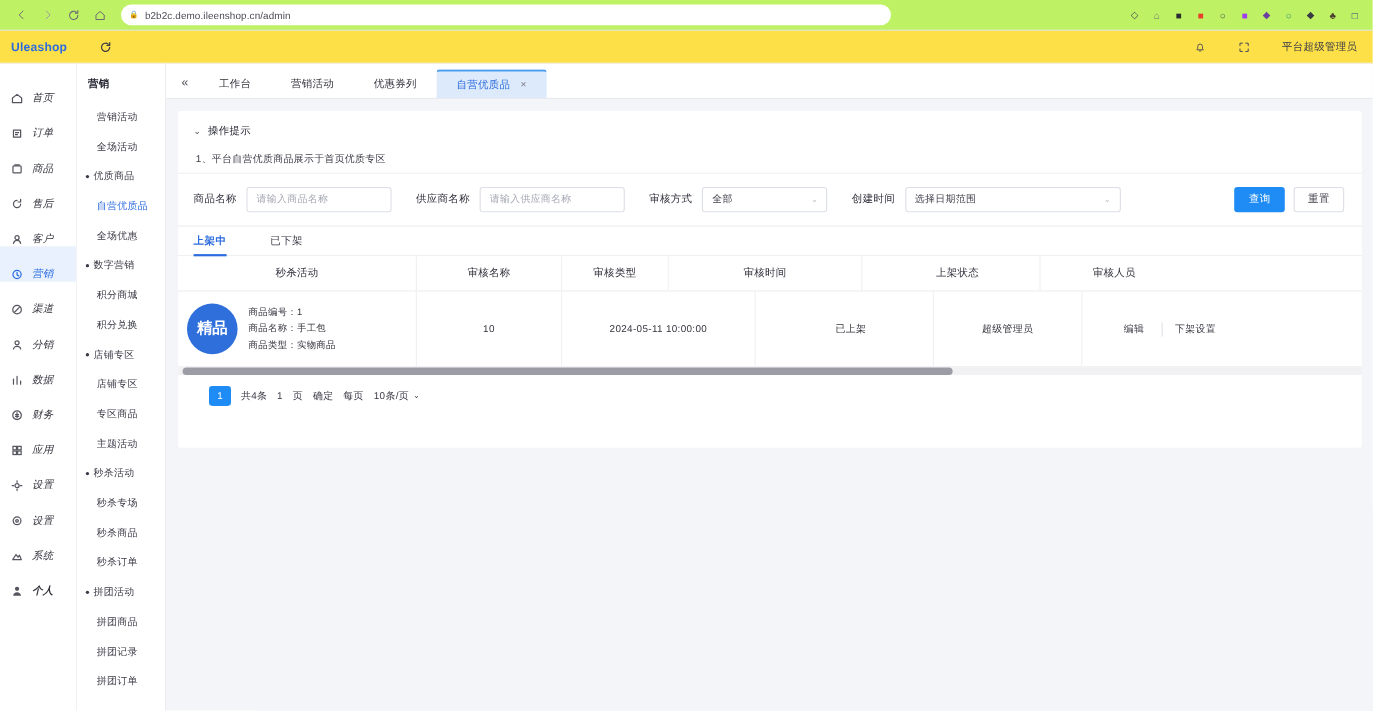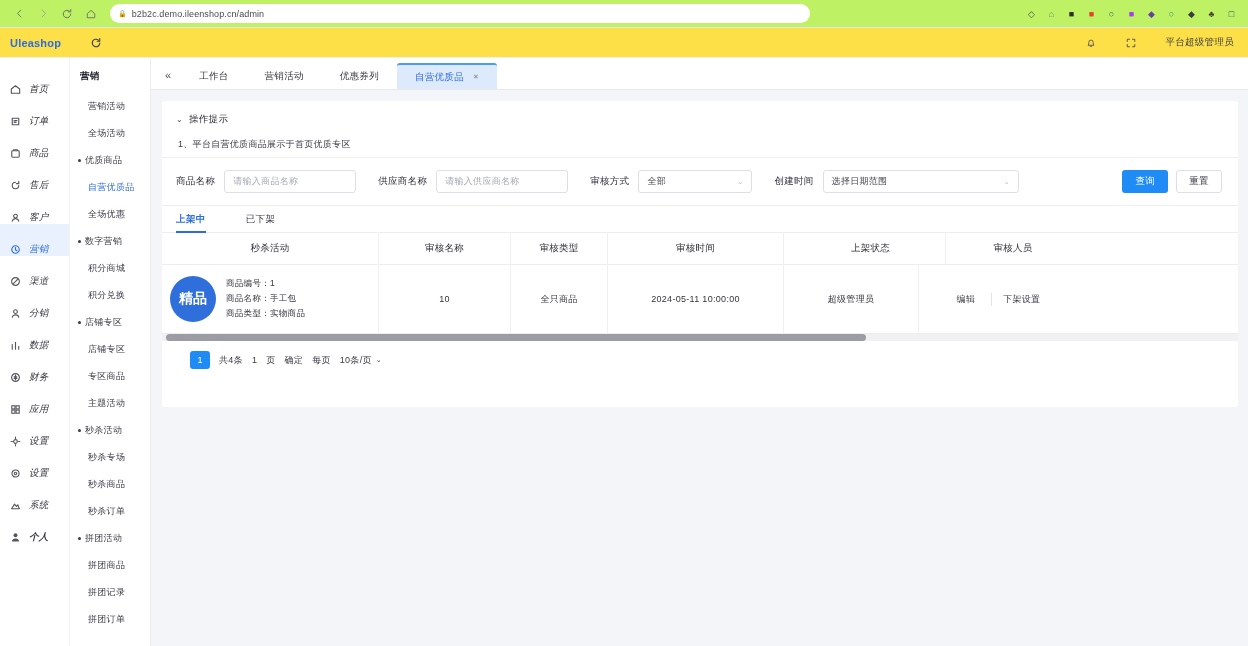--- a/index.html
+++ b/index.html
@@ -862,22 +862,22 @@
               <div class="trow">
                 <div class="td c1 prodcell">
                   <div class="thumb">精品</div>
                   <div class="pinfo">
                     <span>商品编号：1</span>
                     <span>商品名称：手工包</span>
                     <span>商品类型：实物商品</span>
                   </div>
                 </div>
                 <div class="td c2">10</div>
-                <div class="td c3">全只商品</div>
                 <div class="td c4">2024-05-11 10:00:00</div>
+                <div class="td c5">已上架</div>
                 <div class="td c6">超级管理员</div>
                 <div class="td c7 acts">
                   <a href="#">编辑</a>
                   <a href="#">下架设置</a>
                 </div>
               </div>
             </div>
         </div>
 
         <div class="hscroll">

